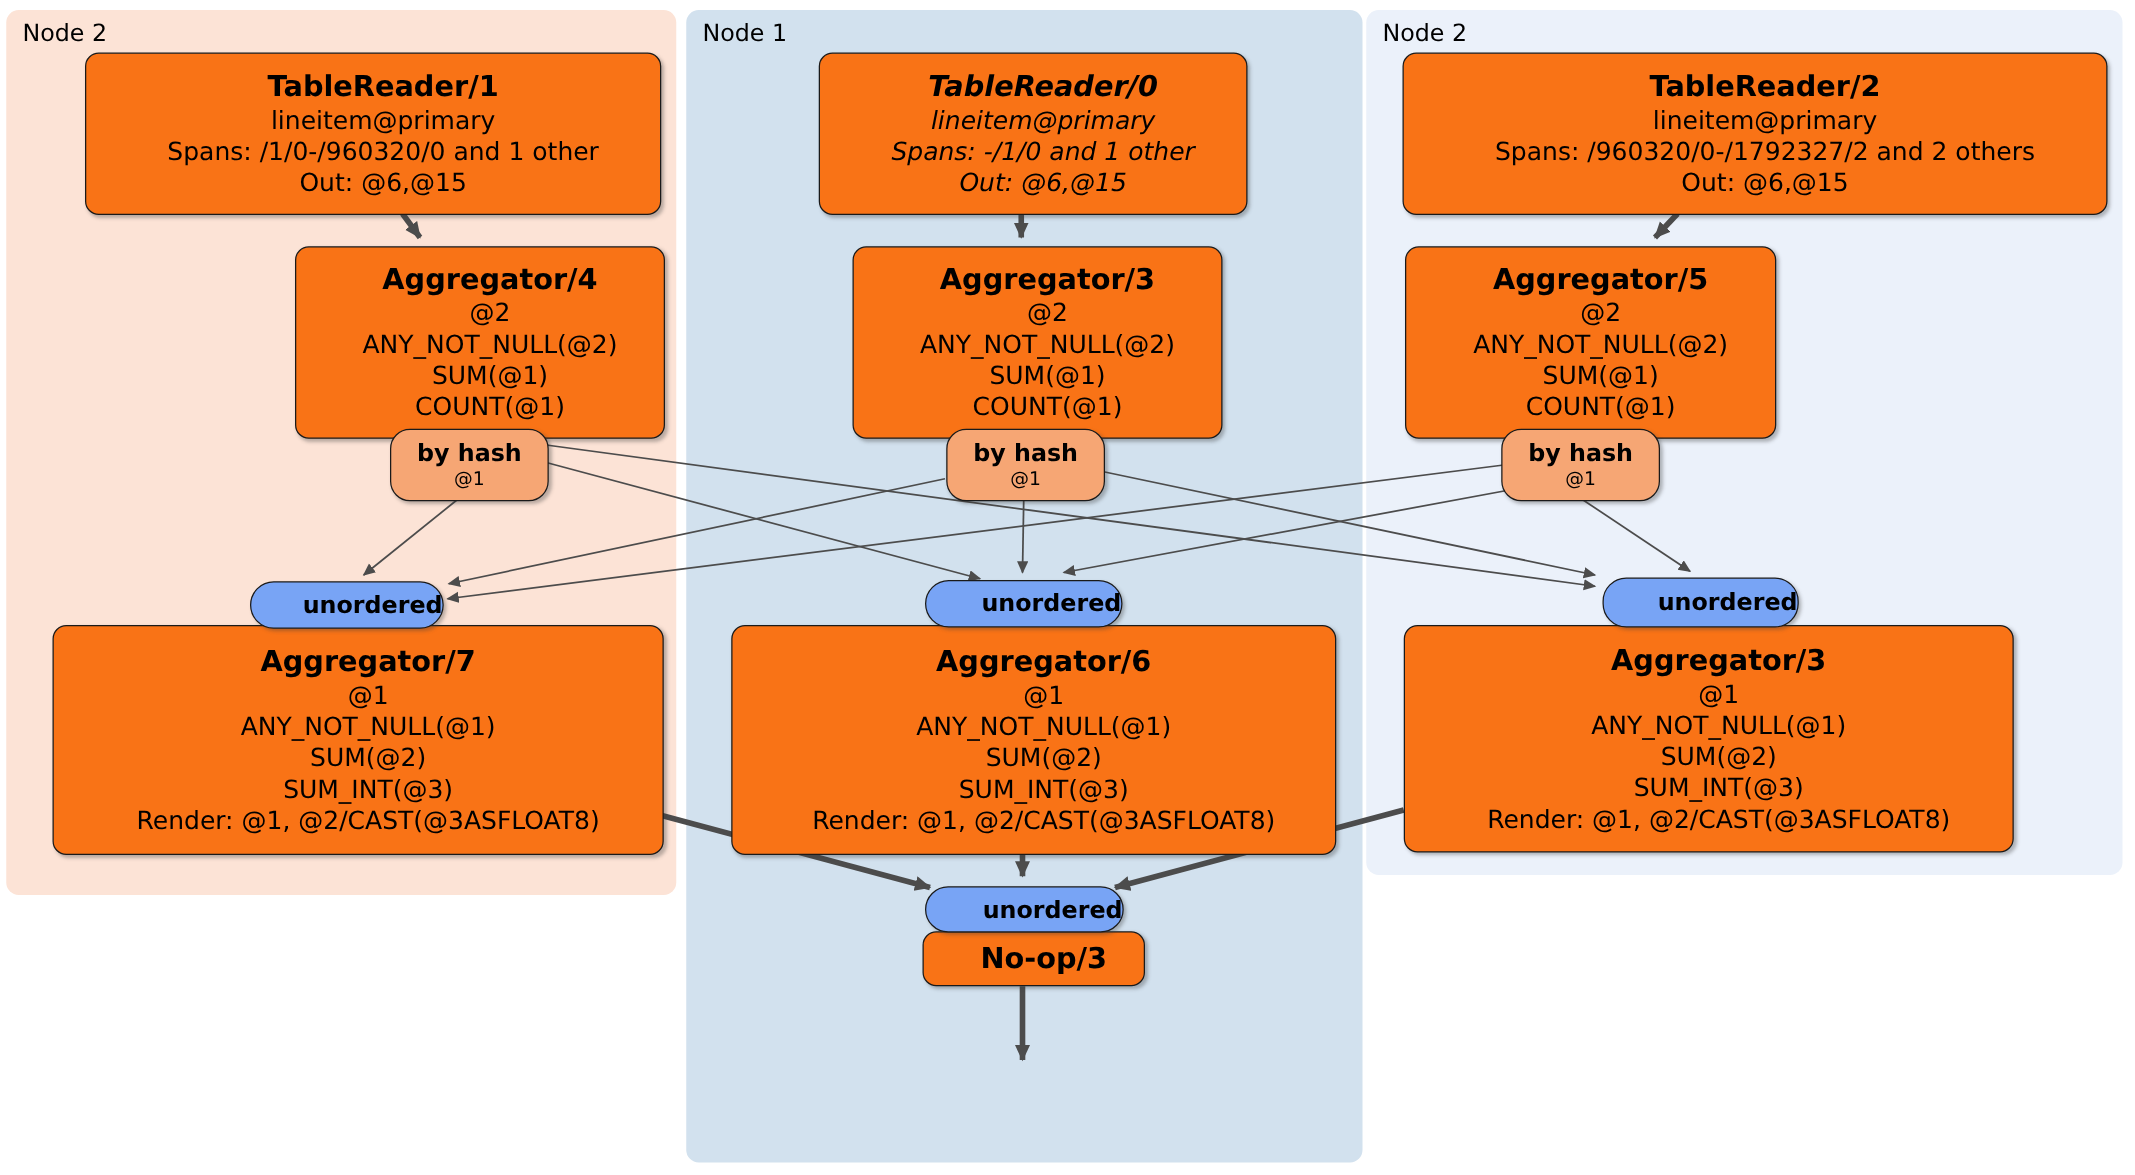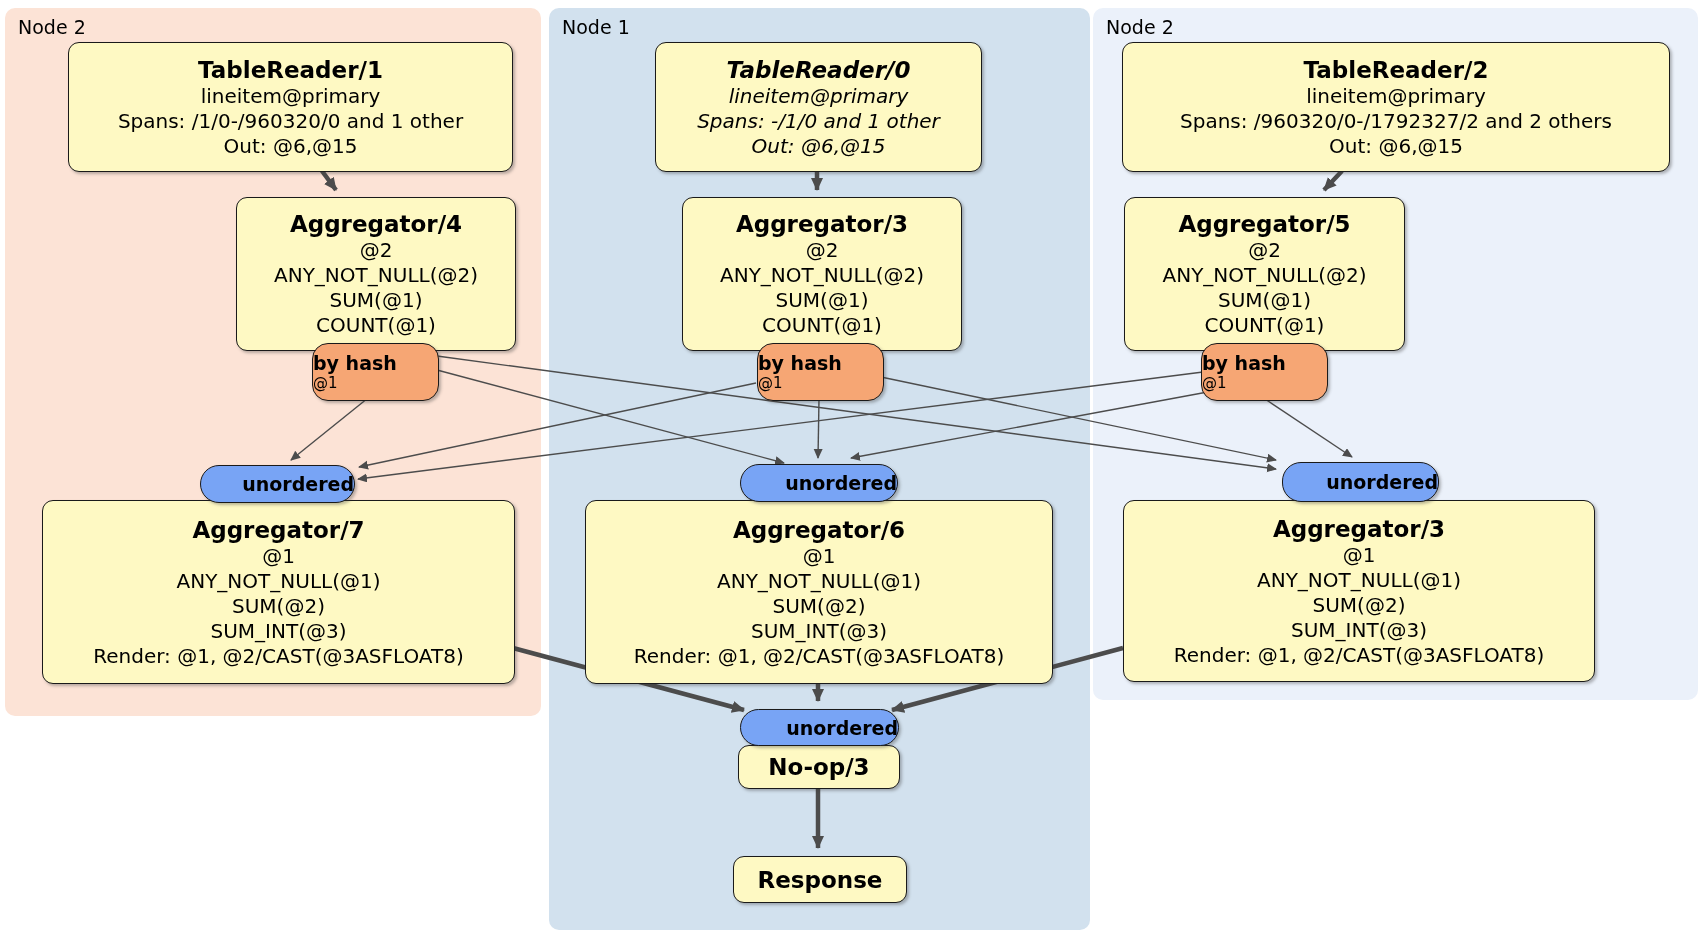--- a/index.html
+++ b/index.html
@@ -7,29 +7,29 @@
     position:relative;width:1708px;height:940px;background:#ffffff;overflow:hidden;
     font-family:"DejaVu Sans","Liberation Sans",sans-serif;color:#000;
   }
   .region{position:absolute;border-radius:10px;z-index:0;}
   .region-node3{background:#fce3d6;}
   .region-node1{background:#d2e1ee;}
   .region-node2{background:#ebf1fa;}
   .region-label{position:absolute;top:8px;left:13px;font-size:19px;color:#000;}
   svg.edges{position:absolute;left:0;top:0;z-index:1;}
   .box{
-    position:absolute;background:#fef9c3;border:1.6px solid #1a1a1a;border-radius:11px;
+    position:absolute;background:#f97316;border:1.6px solid #1a1a1a;border-radius:11px;
     display:flex;flex-direction:column;justify-content:center;align-items:center;
-    text-align:right;z-index:2;box-shadow:2px 2px 3px rgba(60,60,60,0.35);
+    text-align:right;z-index:2;box-shadow:2px 2px 3px rgba(60,60,60,0.35);padding-left:16px;
   }
   .box .title{font-size:23px;font-weight:bold;line-height:28px;white-space:nowrap;}
   .box .line{font-size:20px;line-height:25px;white-space:nowrap;}
   .router{
     position:absolute;background:#f6a674;border:1.6px solid #1a1a1a;border-radius:16px;
-    display:flex;flex-direction:column;justify-content:center;align-items:flex-start;
+    display:flex;flex-direction:column;justify-content:center;align-items:center;
     z-index:3;box-shadow:2px 2px 3px rgba(60,60,60,0.35);
   }
   .router .router-label{font-size:19px;font-weight:bold;line-height:22px;}
   .router .router-sub{font-size:15px;line-height:18px;}
   .sync{
     position:absolute;background:#78a4f5;border:1.6px solid #1a1a1a;border-radius:19px;
     display:flex;justify-content:flex-end;align-items:center;
     font-size:19px;font-weight:bold;z-index:3;box-shadow:2px 2px 3px rgba(60,60,60,0.35);
   }
 </style>
@@ -169,17 +169,14 @@
     <div class="line">SUM_INT(@3)</div>
     <div class="line">Render: @1, @2/CAST(@3ASFLOAT8)</div>
   </div>
 
   <div class="sync" style="left:740px;top:709px;width:157px;height:35px;">
     <span>unordered</span>
   </div>
   <div class="box" style="left:738px;top:745px;width:160px;height:42px;">
     <div class="title">No-op/3</div>
   </div>
-  <div class="box" style="left:733px;top:856px;width:172px;height:45px;">
-    <div class="title">Response</div>
-  </div>
 
 </div>
 
 </body></html>

